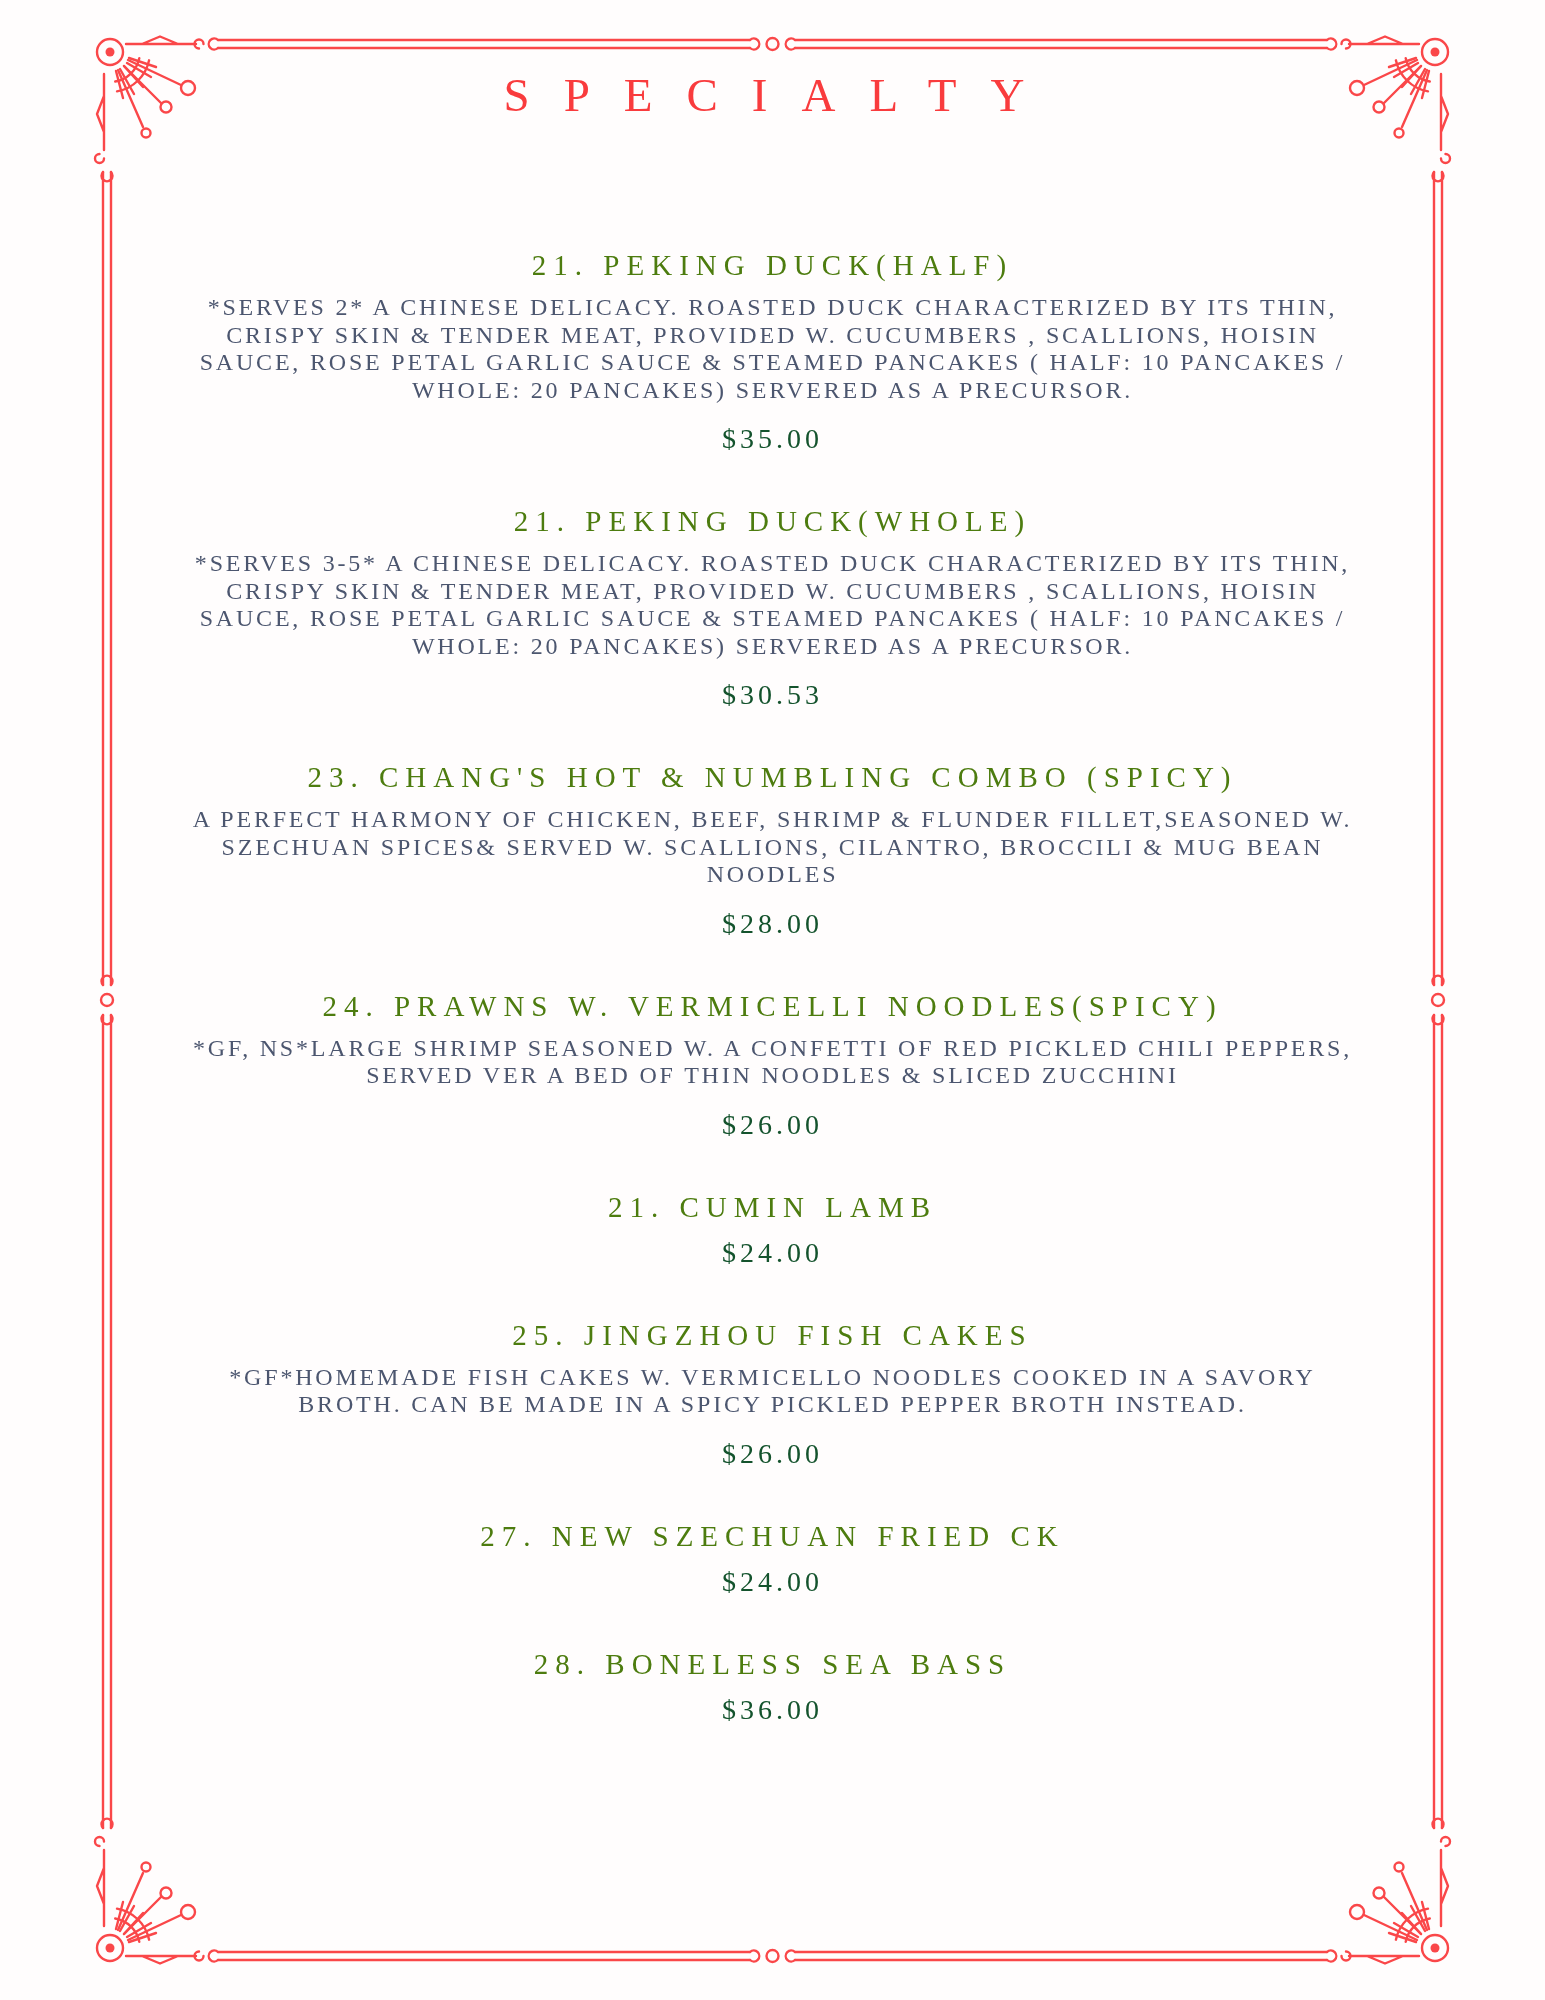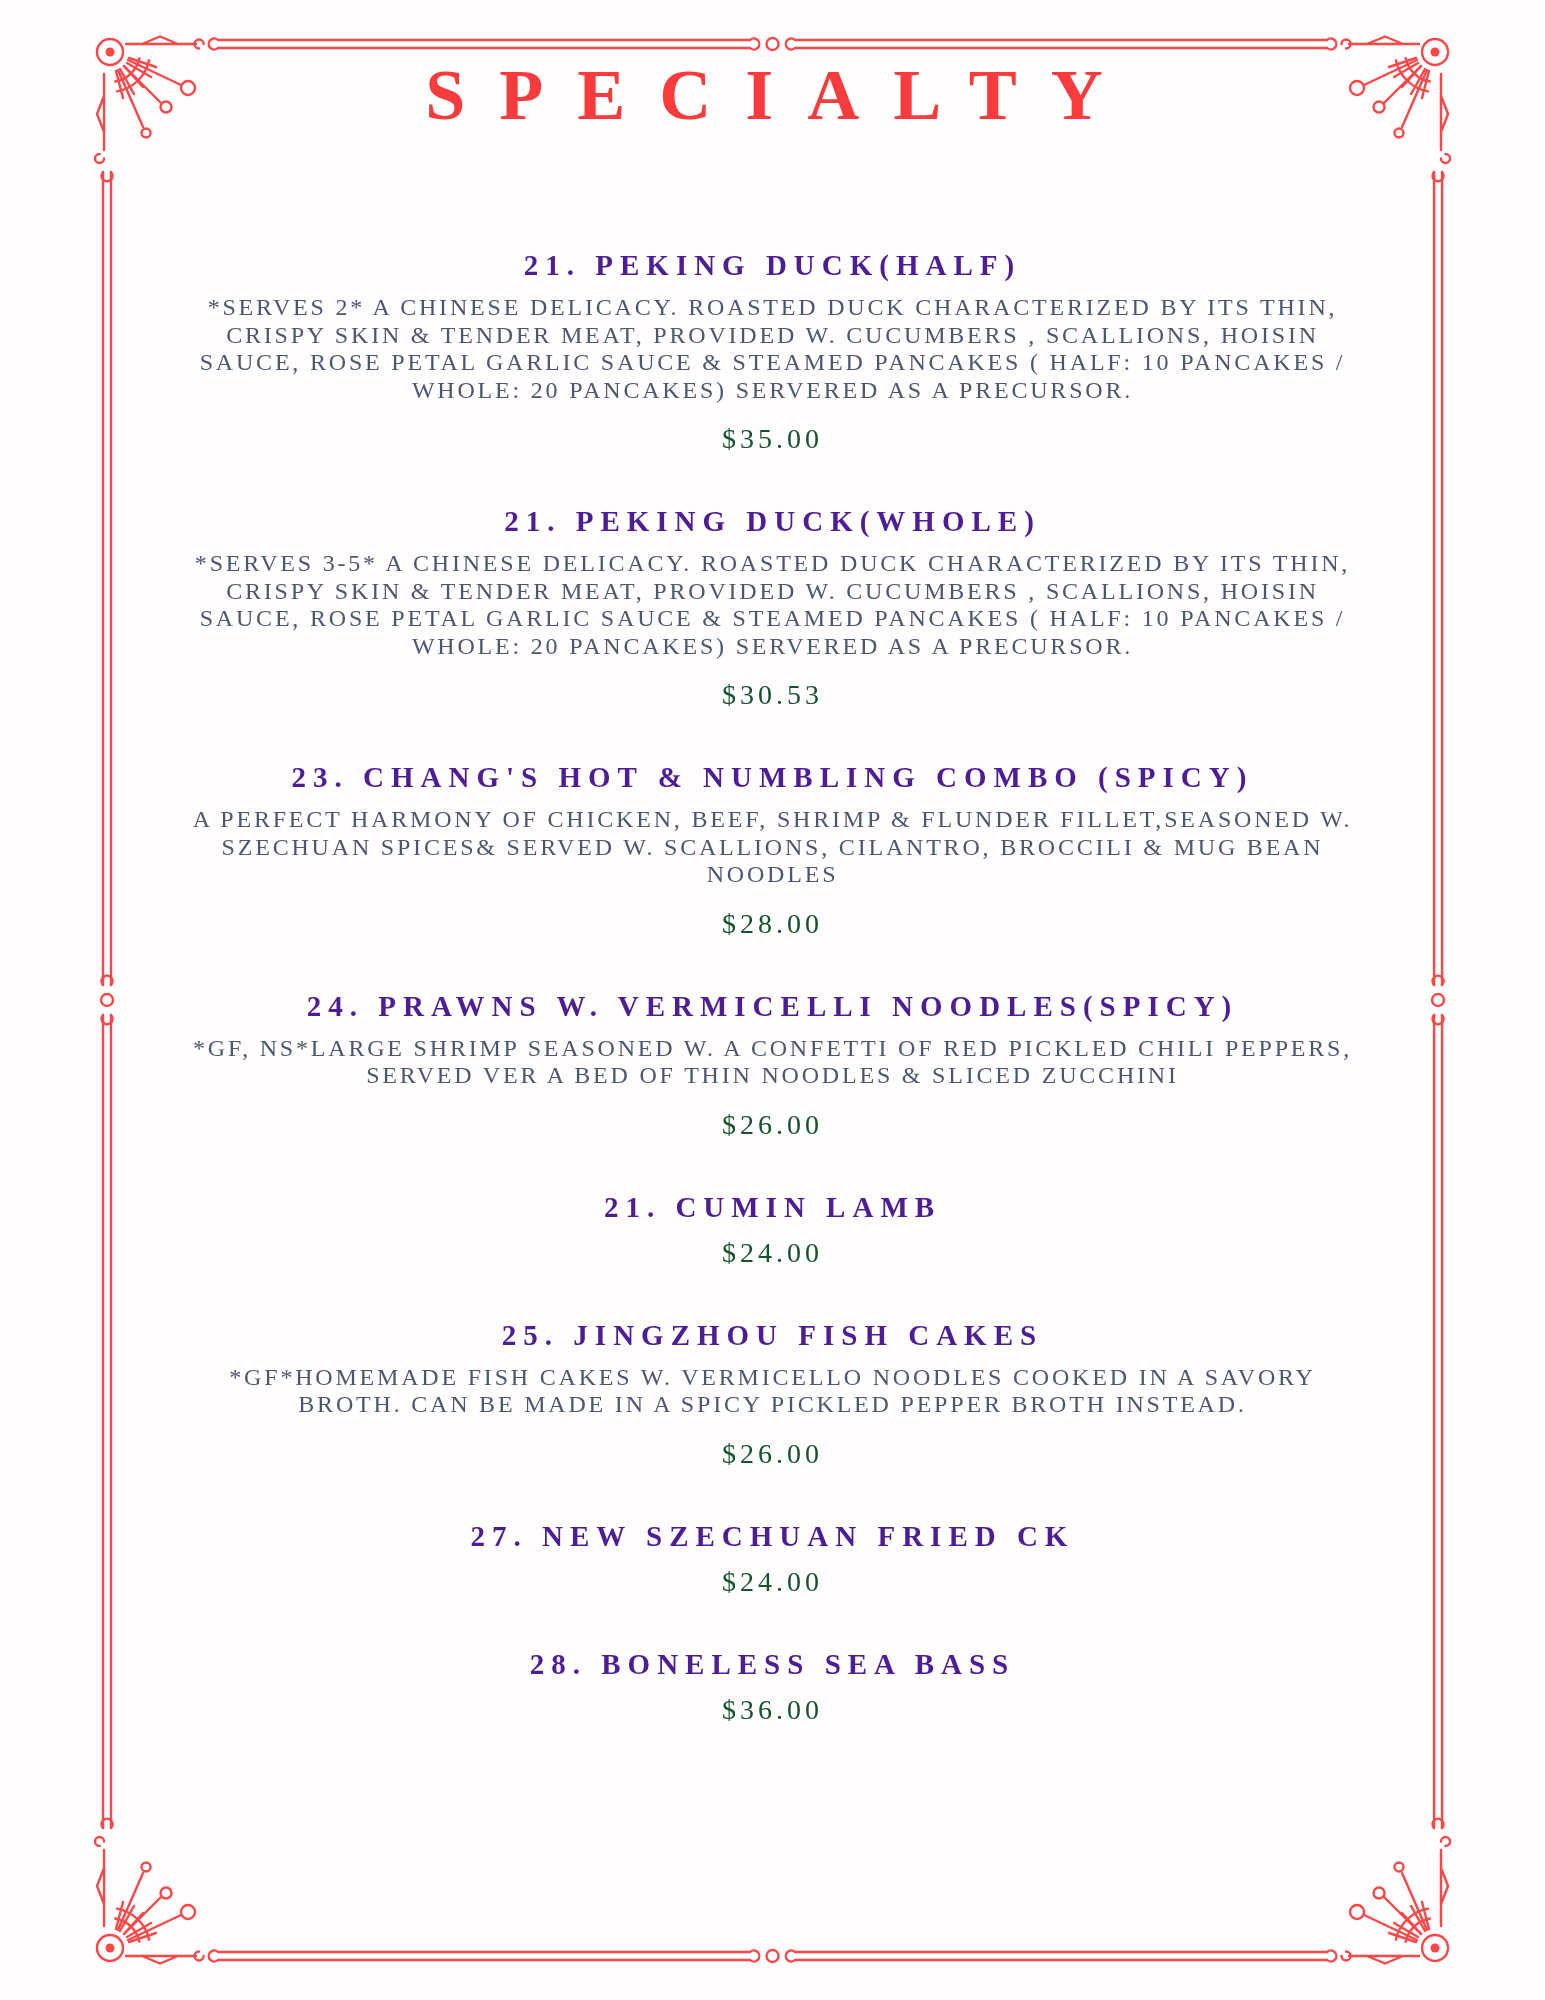--- a/index.html
+++ b/index.html
@@ -14,33 +14,33 @@
   .s { fill:none; stroke:#FA4749; stroke-width:2.4; stroke-linecap:round; stroke-linejoin:round; }
   .f { fill:#FA4749; stroke:none; }
 
   .content {
     position:absolute; left:0; top:0; right:0; z-index:2;
     text-align:center;
     padding-top:62px;
   }
   .page-title {
     color:#F93B3D;
-    font-size:72px;
+    font-size:47px;
     line-height:66px;
-    font-weight:700;
+    font-weight:400;
     letter-spacing:34px;
     margin:0 0 120px 0;
     text-indent:17px; 
   }
   .menu-item { margin:0 auto 48px auto; max-width:1200px; }
   .item-name {
-    color:#4c1d95;
+    color:#4d7c0f;
     font-size:29px;
     line-height:34px;
-    font-weight:700;
+    font-weight:400;
     letter-spacing:7px;
     margin:0 0 12px 0;
   }
   .item-desc {
     color:#4C566F;
     font-size:24px;
     line-height:27.5px;
     letter-spacing:2.8px;
     white-space:pre-line;
     margin:0 0 18px 0;

